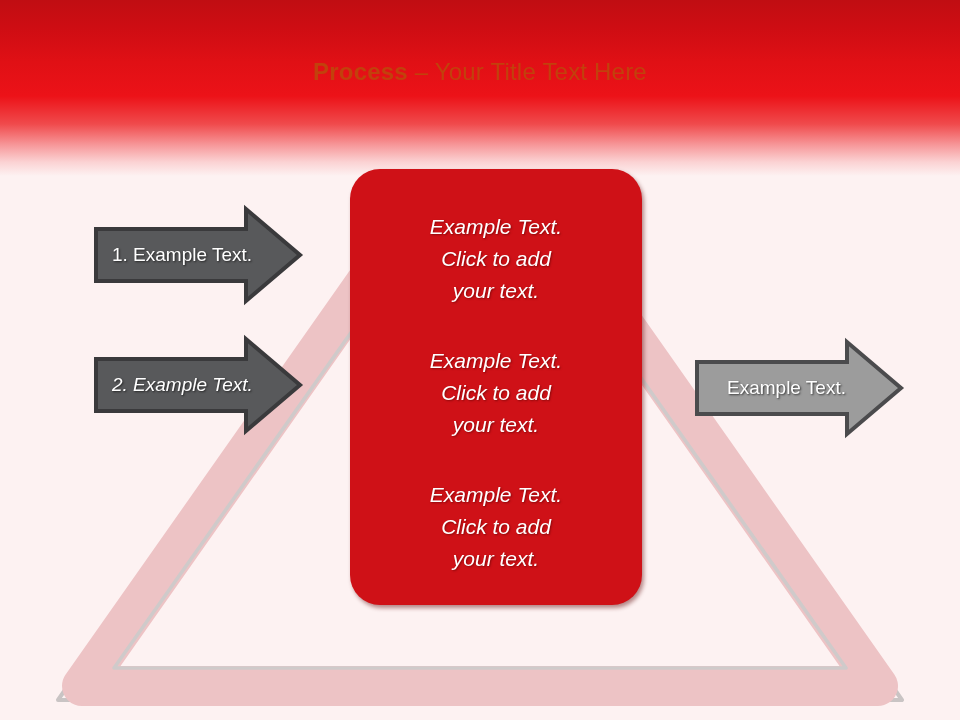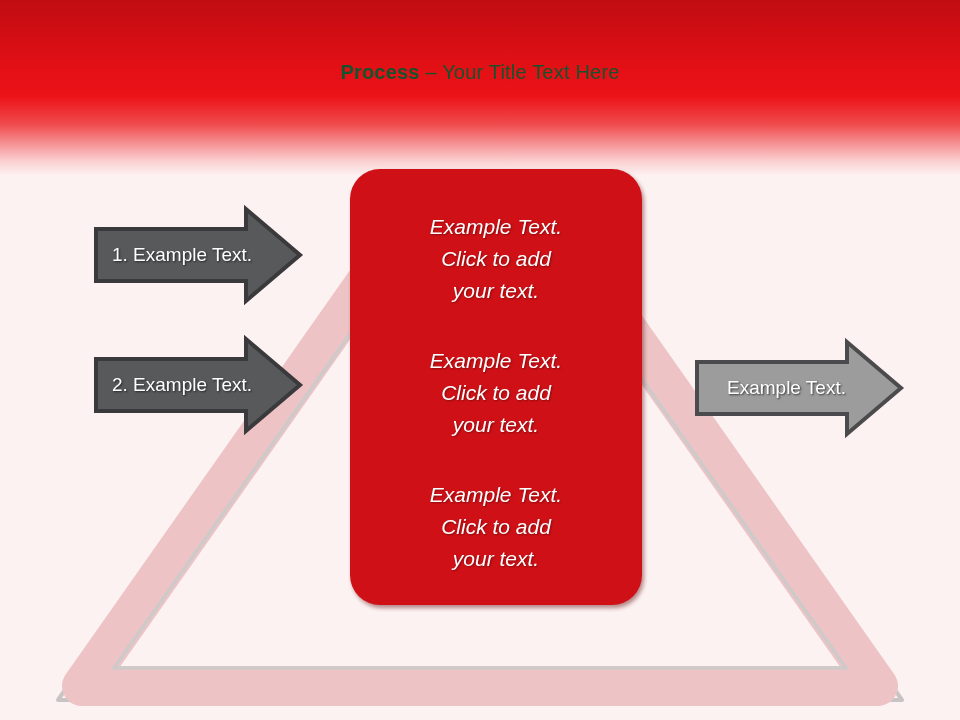--- a/index.html
+++ b/index.html
@@ -20,22 +20,22 @@
   
   .header-band{
     position:absolute;left:0;top:0;width:960px;height:176px;
     background:linear-gradient(to bottom,
        #C00D12 0px, #CE0D13 28px, #E01015 62px, #EC1218 96px,
        #F04A4C 124px, #F79B9D 146px, #FBD2D3 162px, #FDF2F2 176px);
     z-index:3;
   }
   .title{
     position:absolute;left:0;top:52px;width:960px;
-    text-align:center;color:#14532d;
-    font-size:20px;line-height:40px;letter-spacing:.2px;
+    text-align:center;color:#c2410c;
+    font-size:24px;line-height:40px;letter-spacing:.2px;
     white-space:nowrap;z-index:4;
   }
   .title .bold{font-weight:bold;}
   .title .reg{font-weight:normal;}
 
   
   .red-box{
     position:absolute;left:350px;top:169px;width:292px;height:436px;
     background:#CF1117;
     border-radius:30px;
@@ -106,21 +106,21 @@
     <svg width="208" height="96" viewBox="0 0 208 96">
       <path d="M 2 22 L 152 22 L 152 2 L 206 48 L 152 94 L 152 74 L 2 74 Z" fill="#58595B" stroke="#3A3A3C" stroke-width="4" stroke-linejoin="miter"></path>
     </svg>
     <div class="atext" style="width:208px;height:96px;">1. Example Text.</div>
   </div>
 
   <div class="arrow dark" style="left:94px;top:337px;width:208px;height:96px;">
     <svg width="208" height="96" viewBox="0 0 208 96">
       <path d="M 2 22 L 152 22 L 152 2 L 206 48 L 152 94 L 152 74 L 2 74 Z" fill="#58595B" stroke="#3A3A3C" stroke-width="4" stroke-linejoin="miter"></path>
     </svg>
-    <div class="atext" style="width:208px;height:96px;">2. Example Text.</div>
+    <div class="atext" style="width:208px;height:96px;font-style:italic;">2. Example Text.</div>
   </div>
 
 
   <div class="arrow light" style="left:695px;top:340px;width:208px;height:96px;">
     <svg width="208" height="96" viewBox="0 0 208 96">
       <path d="M 2 22 L 152 22 L 152 2 L 206 48 L 152 94 L 152 74 L 2 74 Z" fill="#9C9C9C" stroke="#4B4B4D" stroke-width="4" stroke-linejoin="miter"></path>
     </svg>
     <div class="atext" style="width:208px;height:96px;">Example Text.</div>
   </div>
 

